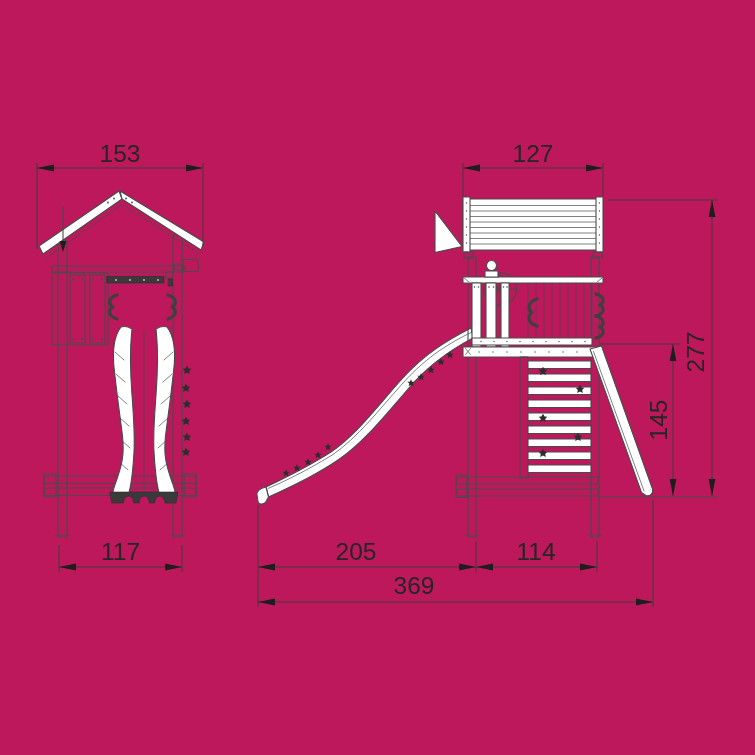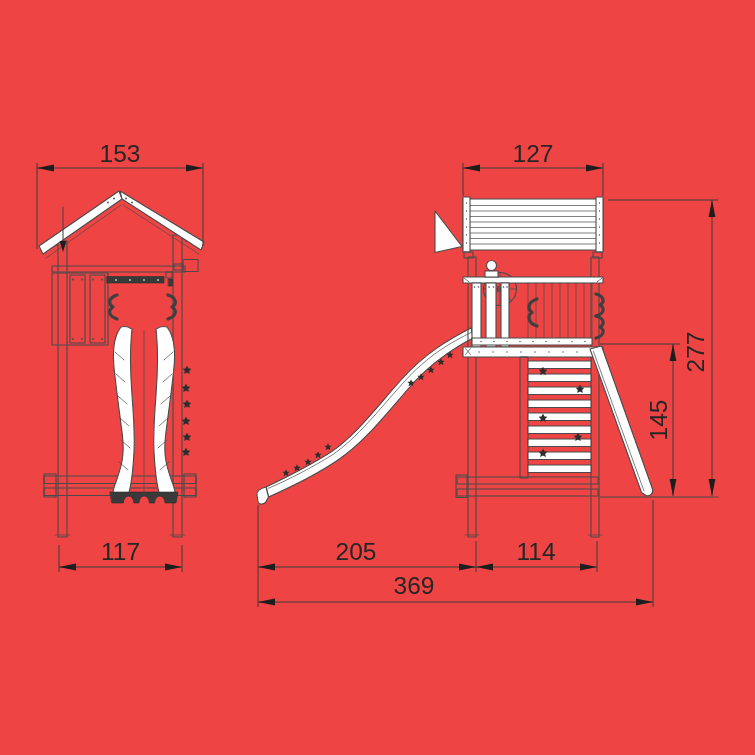--- a/index.html
+++ b/index.html
@@ -1,16 +1,16 @@
 <!DOCTYPE html>
 <html><head>
 <meta charset="utf-8">
 <style>
   html,body{margin:0;padding:0;background:#ffffff;}
-  #stage{position:relative;width:755px;height:755px;background:#ef4444;overflow:hidden;
+  #stage{position:relative;width:755px;height:755px;background:#be185d;overflow:hidden;
          font-family:"Liberation Sans",sans-serif;}
   svg{display:block}
   .struct{stroke:#4a4a4a;fill:none;stroke-width:1.1;stroke-linejoin:round;stroke-linecap:round}
   .wfill{fill:#ffffff}
   .thin{stroke-width:0.7}
   .darkfill{fill:#3a3a3a;stroke:#2c2c2c;stroke-width:0.6}
   .dot{fill:#4a4a4a;stroke:none}
   .ldot{fill:#c8c8c8;stroke:none}
   .handle{stroke:#3f3f3f;stroke-width:3.2;fill:none;stroke-linecap:round}
   .dims line,.dims path{stroke:#3c3c3c;stroke-width:1;fill:none}

